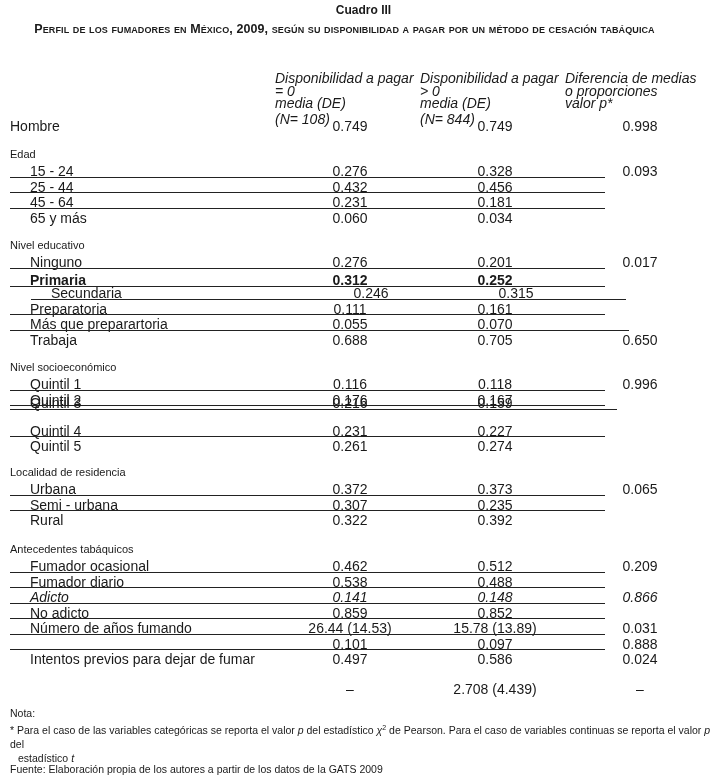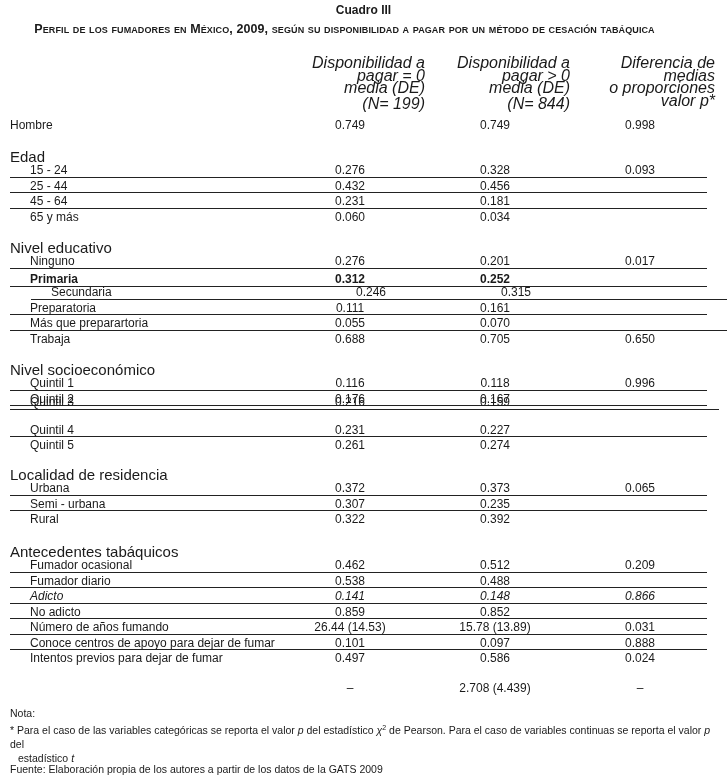--- a/index.html
+++ b/index.html
@@ -10,58 +10,58 @@
     .caption {
       position: absolute; top: 3px; left: 0; width: 727px; text-align: center;
       font-size: 12px; font-weight: bold;
     }
     .title {
       position: absolute; top: 22px; left: 0; width: 689px; text-align: center;
       font-size: 12.5px; font-weight: bold; font-variant: small-caps; white-space: nowrap;
       letter-spacing: 0.1px;
     }
     .colhead {
-      position: absolute; top: 57px; width: 150px; text-align: right;
-      font-size: 16px; font-style: italic; line-height: 12.5px;
+      position: absolute; top: 72px; width: 150px; text-align: left;
+      font-size: 14px; font-style: italic; line-height: 12.5px;
     }
     .colhead .n { display: block; margin-top: 3px; }
     #ch1 { left: 275px; }
     #ch2 { left: 420px; }
     #ch3 { left: 565px; line-height: 12.5px; }
 
     .row {
-      position: absolute; left: 0; width: 727px; height: 15.5px; font-size: 12px;
+      position: absolute; left: 0; width: 625px; height: 15.5px; font-size: 14px;
     }
     .row .label { position: absolute; left: 10px; top: 1px; white-space: nowrap; }
     .row.sub .label { left: 30px; }
     .row .v { position: absolute; top: 1px; width: 120px; text-align: center; white-space: nowrap; }
     .row .v1 { left: 290px; }
     .row .v2 { left: 435px; }
     .row .v3 { left: 580px; }
     .row.lined::after {
       content: ""; position: absolute; left: 10px; right: 20px; bottom: 0;
       border-bottom: 1px solid #222;
     }
     .group {
-      position: absolute; left: 10px; font-size: 15px;
+      position: absolute; left: 10px; font-size: 11px;
     }
     .note { position: absolute; left: 10px; font-size: 10.5px; line-height: 14px; width: 705px; }
     .note .ind { padding-left: 8px; display: block; }
     .sym { font-style: italic; }
   </style>
 </head>
 <body>
 
 <div class="caption">Cuadro III</div>
 <div class="title">Perfil de los fumadores en México, 2009, según su disponibilidad a pagar por un método de cesación tabáquica</div>
 
 <div id="ch1" class="colhead">
   <span>Disponibilidad a pagar = 0</span><br>
   <span>media (DE)</span>
-  <span class="n">(N= 199)</span>
+  <span class="n">(N= 108)</span>
 </div>
 <div id="ch2" class="colhead">
   <span>Disponibilidad a pagar &gt; 0</span><br>
   <span>media (DE)</span>
   <span class="n">(N= 844)</span>
 </div>
 <div id="ch3" class="colhead">
   <span>Diferencia de medias</span><br>
   <span>o proporciones</span><br>
   <span>valor p*</span>
@@ -212,21 +212,20 @@
       <span class="v v2">0.852</span>
       <span class="v v3"></span>
     </div>
     <div class="row sub lined" style="top: 619px;">
       <span class="label">Número de años fumando</span>
       <span class="v v1">26.44 (14.53)</span>
       <span class="v v2">15.78 (13.89)</span>
       <span class="v v3">0.031</span>
     </div>
     <div class="row sub lined" style="top: 634.5px;">
-      <span class="label">Conoce centros de apoyo para dejar de fumar</span>
       <span class="v v1">0.101</span>
       <span class="v v2">0.097</span>
       <span class="v v3">0.888</span>
     </div>
     <div class="row sub" style="top: 650px;">
       <span class="label">Intentos previos para dejar de fumar</span>
       <span class="v v1">0.497</span>
       <span class="v v2">0.586</span>
       <span class="v v3">0.024</span>
     </div>

